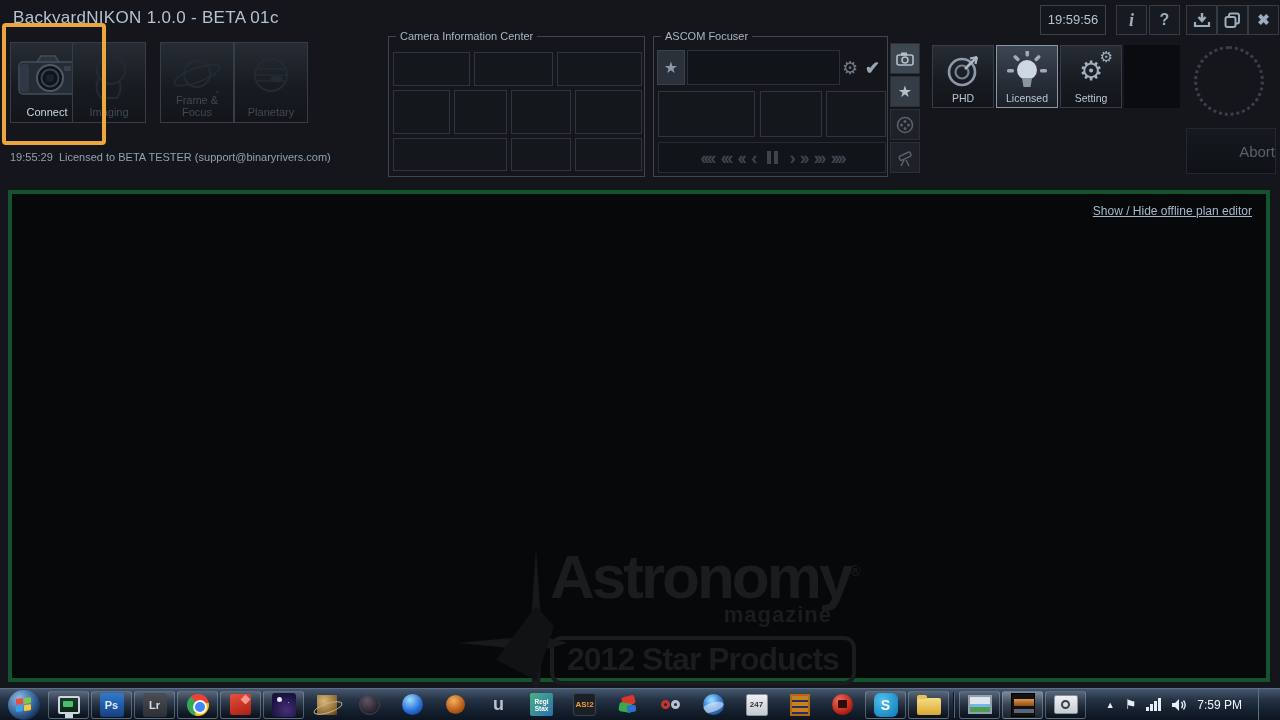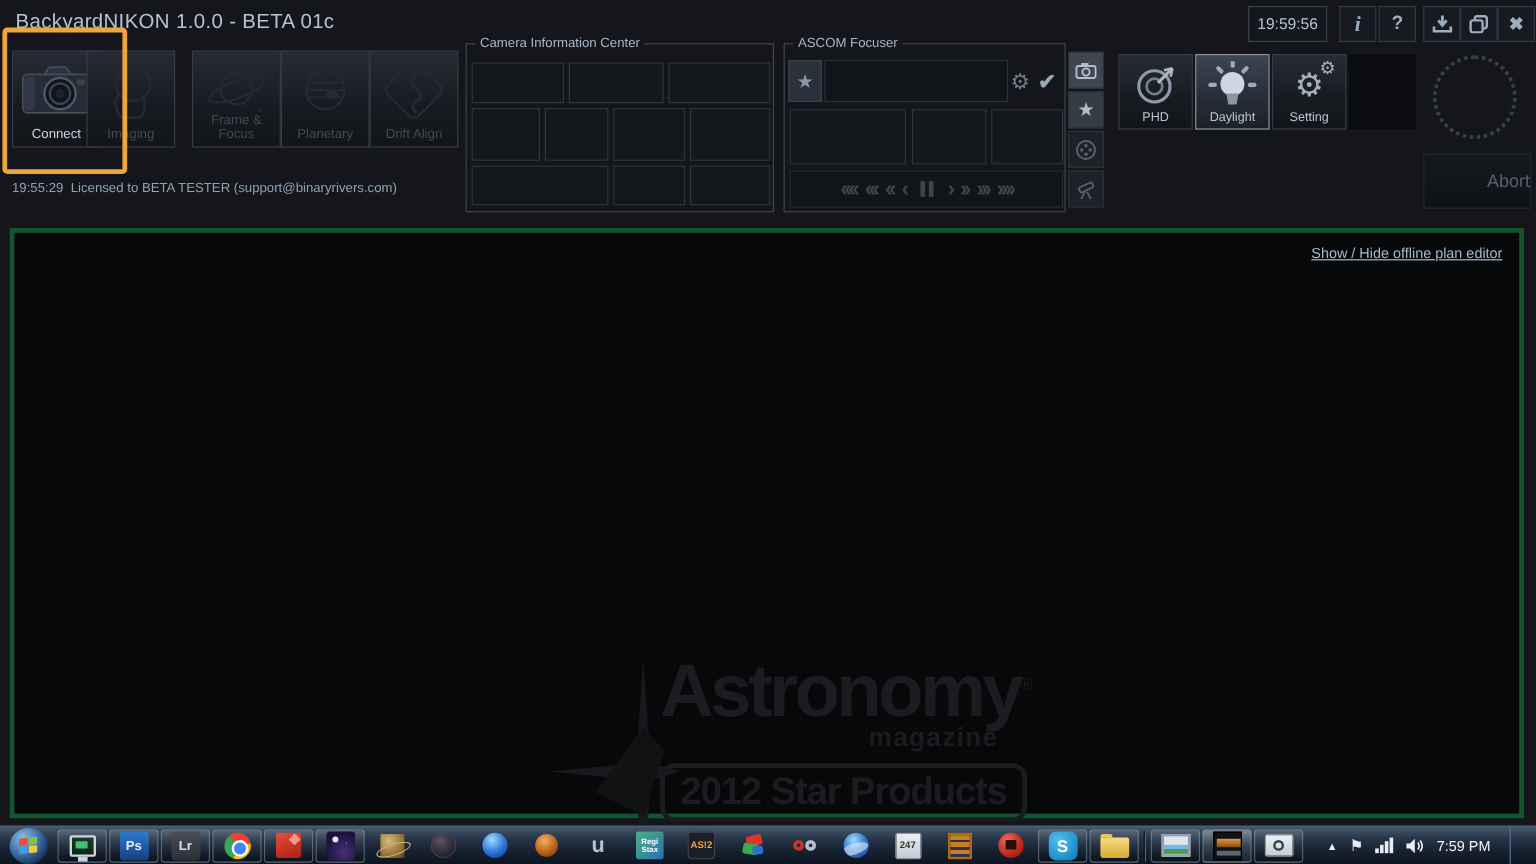--- a/index.html
+++ b/index.html
@@ -229,30 +229,20 @@
   <div class="abtn" style="left:234px">
     <div class="aicon">
       <svg width="56" height="56" viewBox="0 0 56 56">
         <circle cx="28" cy="27" r="16" fill="none" stroke="#242a33" stroke-width="2"></circle>
         <path d="M14 21 h28 M13 27 h30 M14 33 h28" stroke="#242a33" stroke-width="1.6"></path>
         <ellipse cx="34" cy="31" rx="6" ry="3.4" fill="#242a33"></ellipse>
       </svg>
     </div>
     <div class="albl">Planetary</div>
   </div>
-  <div class="abtn" style="left:308px">
-    <div class="aicon">
-      <svg width="56" height="56" viewBox="0 0 56 56">
-        <rect x="10" y="9" width="36" height="36" rx="5" fill="none" stroke="#242a33" stroke-width="2" transform="rotate(45 28 27)"></rect>
-        <path d="M30 14 q-8 6 0 12 t-2 12 q-2 5 2 8" fill="none" stroke="#242a33" stroke-width="2.4"></path>
-        <path d="M26 12 l5 -3 l2 6 z" fill="#242a33"></path>
-      </svg>
-    </div>
-    <div class="albl">Drift Align</div>
-  </div>
 
   <div class="statuslog">
     <div>19:55:29  Licensed to BETA TESTER (support@binaryrivers.com)</div>
     <div>19:55:48  Nikon drivers initialized.</div>
   </div>
 
   <div class="orange-box"></div>
 
   <div class="group" style="left:388px; top:36px; width:257px; height:141px">
     <div class="gtitle">Camera Information Center</div>
@@ -341,21 +331,21 @@
       <svg width="44" height="40" viewBox="0 0 44 40">
         <rect x="2" y="18" width="7" height="3.5" rx="1.5" fill="#9fabb9"></rect>
         <rect x="35" y="18" width="7" height="3.5" rx="1.5" fill="#9fabb9"></rect>
         <rect x="8" y="5" width="7" height="3.5" rx="1.5" fill="#9fabb9" transform="rotate(45 11 7)"></rect>
         <rect x="29" y="5" width="7" height="3.5" rx="1.5" fill="#9fabb9" transform="rotate(-45 33 7)"></rect>
         <rect x="18.5" y="0" width="7" height="3.5" rx="1.5" fill="#9fabb9" transform="rotate(90 22 2)"></rect>
         <circle cx="22" cy="19" r="10" fill="#cdd7e2"></circle>
         <path d="M17 27 h10 l-1.5 9 h-7 z" fill="#8a95a2"></path>
       </svg>
     </div>
-    <div class="mlbl">Daylight</div>
+    <div class="mlbl">Licensed</div>
   </div>
   <div class="mbtn" style="left:1060px">
     <div class="micon" style="position:relative">
       <span class="gearbig">⚙</span>
       <span class="gearsmall">⚙</span>
     </div>
     <div class="mlbl">Setting</div>
   </div>
   <div class="empty-slot"></div>
   <div class="ring"></div>

